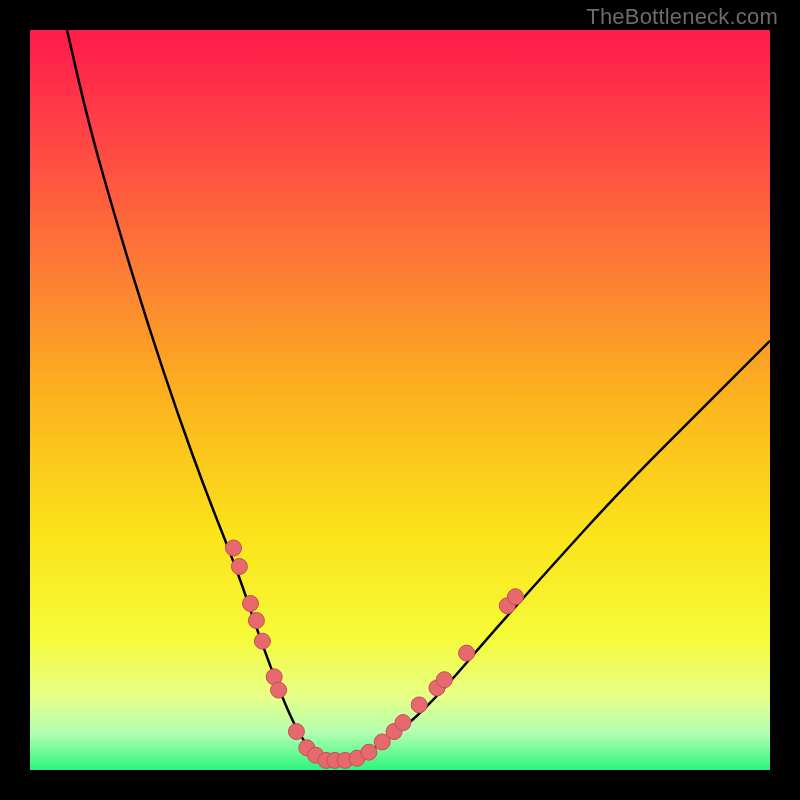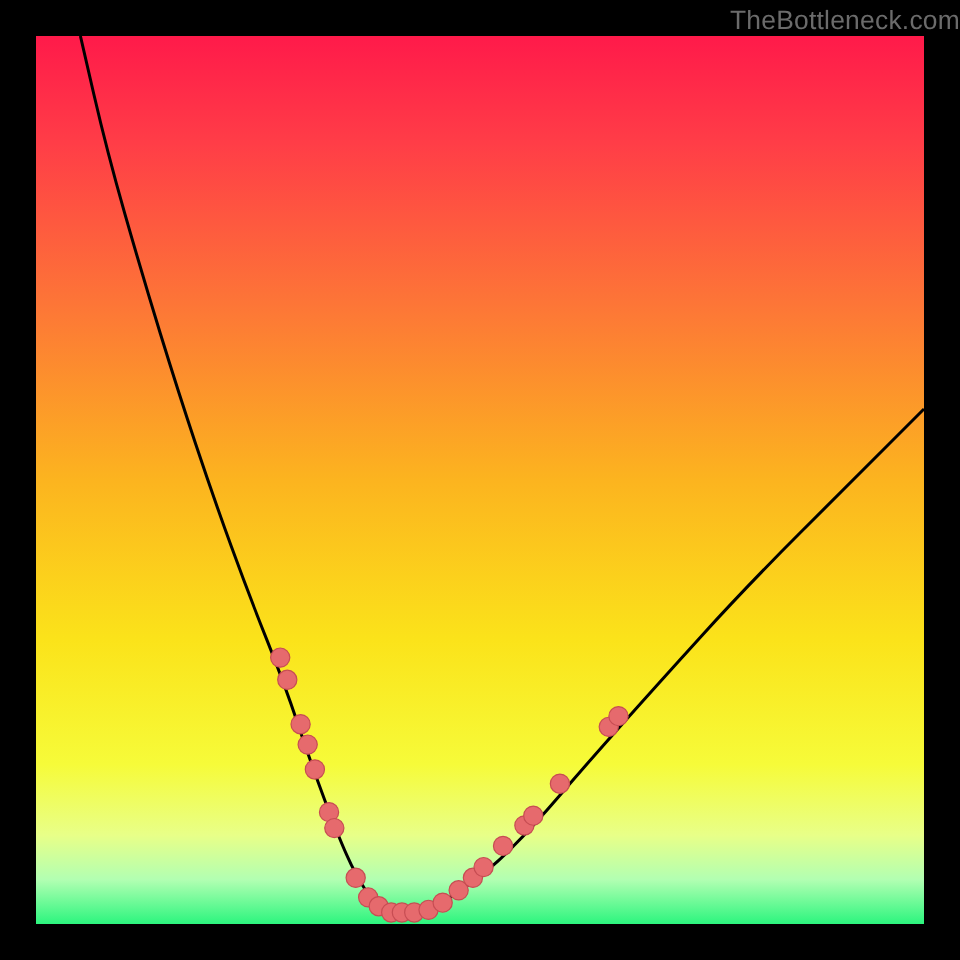--- a/index.html
+++ b/index.html
@@ -27,21 +27,21 @@
   .gradient-bg {
     position: absolute;
     left: 0;
     top: 0;
     width: 740px;
     height: 740px;
   }
   .watermark {
     position: absolute;
     top: 4px;
-    right: 0;
+    right: 22px;
     color: #6b6b6b;
     font-family: Arial, Helvetica, sans-serif;
     font-size: 22px;
     letter-spacing: 0.2px;
     font-weight: 500;
     text-align: center;
   }
   svg {
     position: absolute;
     left: 0;

